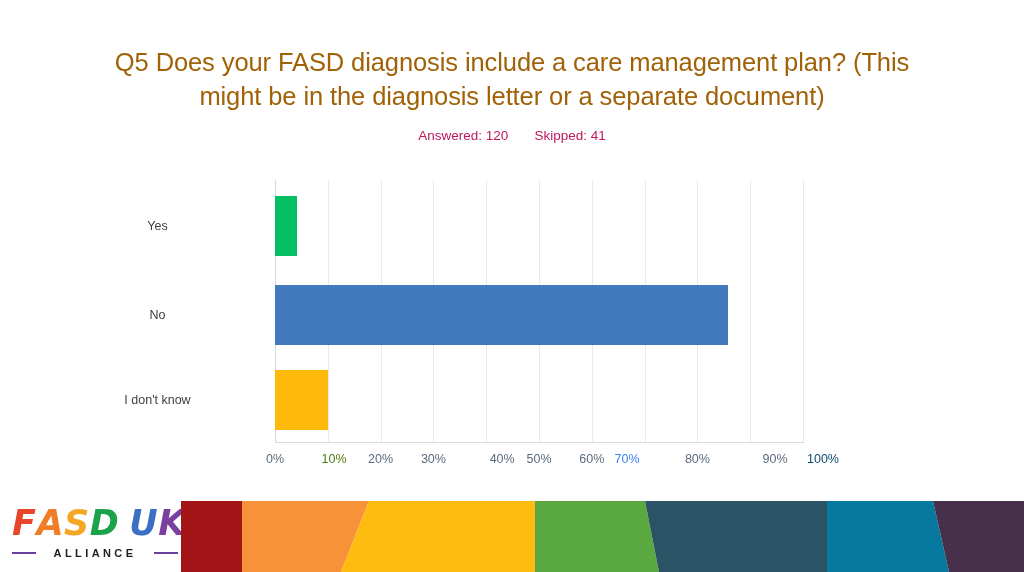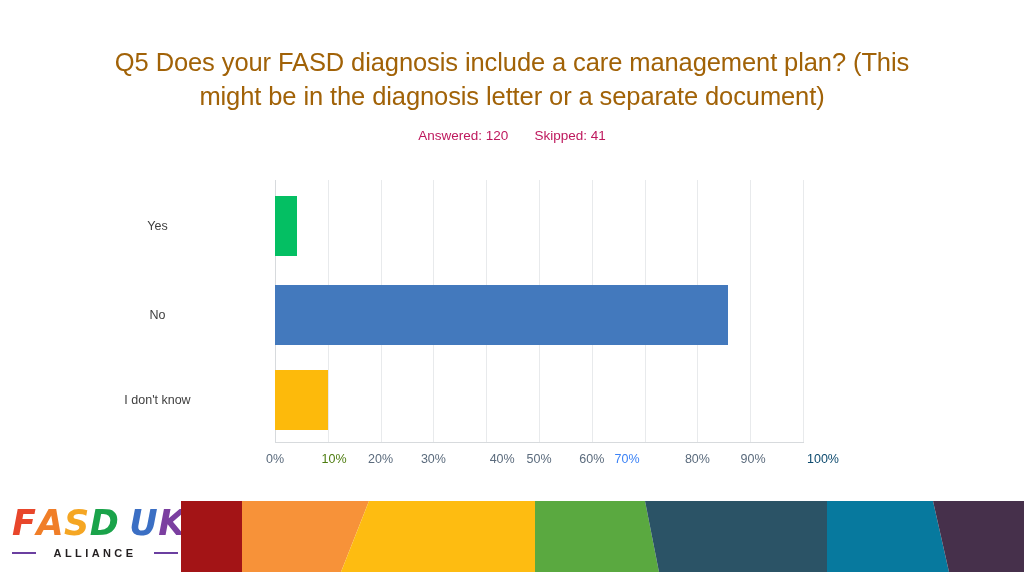--- a/index.html
+++ b/index.html
@@ -227,21 +227,21 @@
   <div id="xticks">
       <div class="xtick" style="left: 0px; color: rgb(91, 107, 125);">0%</div>
       <div class="xtick" style="left: 59px; color: #4d7c0f;">10%</div>
       <div class="xtick" style="left: 105.6px; color: rgb(91, 107, 125);">20%</div>
       <div class="xtick" style="left: 158.4px; color: rgb(91, 107, 125);">30%</div>
       <div class="xtick" style="left: 211.2px; color: rgb(91, 107, 125); margin-left: 16px;">40%</div>
       <div class="xtick" style="left: 264px; color: rgb(91, 107, 125);">50%</div>
       <div class="xtick" style="left: 316.8px; color: rgb(91, 107, 125);">60%</div>
       <div class="xtick" style="left: 352px; color: #3b82f6;">70%</div>
       <div class="xtick" style="left: 422.4px; color: rgb(91, 107, 125);">80%</div>
-      <div class="xtick" style="left: 478px; color: rgb(91, 107, 125);">90%</div>
+      <div class="xtick" style="left: 500px; color: rgb(91, 107, 125);">90%</div>
       <div class="xtick" style="left: 548px; color: #0c4a6e;">100%</div>
     </div>
 </div>
 
 <div id="bottom-band">
 
   <div id="logo">
     <div id="logo-word"><span style="color: rgb(232, 70, 43);">F</span><span style="color: rgb(240, 126, 40);">A</span><span style="color: rgb(245, 166, 35);">S</span><span style="color: rgb(26, 163, 74);">D</span><span style="width: 10px;"> </span><span style="color: rgb(59, 111, 196);">U</span><span style="color: rgb(123, 63, 160);">K</span></div>
     <div id="logo-sub">
       <span class="rule"></span>

